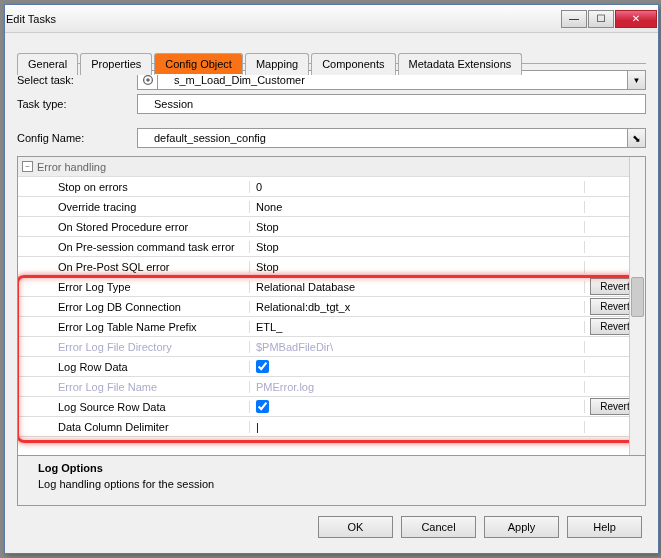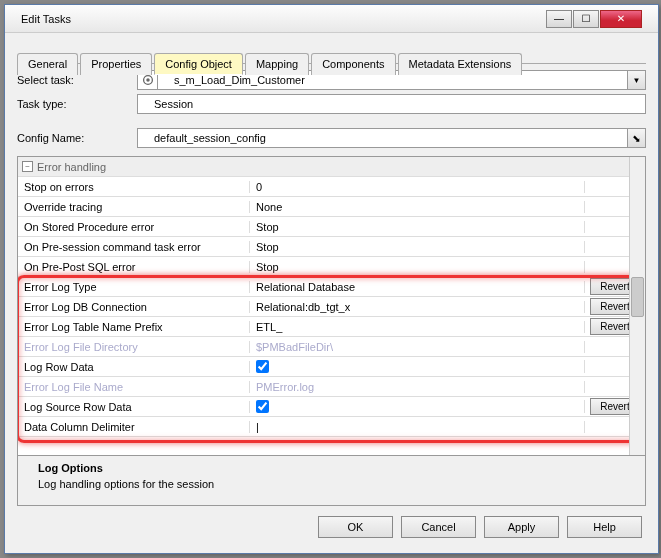--- a/index.html
+++ b/index.html
@@ -1,41 +1,41 @@
 <!DOCTYPE html>
 <html><head>
 <meta charset="utf-8">
 <style>
 * { box-sizing: border-box; margin: 0; padding: 0; }
 body { font-family: Tahoma, sans-serif; font-size: 11px; background: #888; width: 661px; height: 558px; overflow: hidden; }
 .window { width: 655px; height: 550px; margin: 4px; background: #f0f0f0; border: 1px solid #5a7aa8; box-shadow: 2px 2px 5px rgba(0,0,0,0.3); }
-.titlebar { height: 28px; background: linear-gradient(#fdfdfd, #e8e8e8); border-bottom: 1px solid #ccc; display: flex; align-items: center; padding: 0 16px; }
+.titlebar { height: 28px; background: linear-gradient(#fdfdfd, #e8e8e8); border-bottom: 1px solid #ccc; display: flex; align-items: center; padding: 0 1px; }
 .win-controls { display: flex; gap: 1px; }
 .win-btn { width: 26px; height: 18px; border: 1px solid #8a8a8a; background: linear-gradient(#f5f5f5, #d8d8d8); display: flex; align-items: center; justify-content: center; font-size: 10px; cursor: pointer; }
 .win-btn.close { background: linear-gradient(#e68, #c23 60%); color: #fff; border-color: #a22; width: 42px; }
 .content { padding: 8px 12px; }
 .tabs { display: flex; border-bottom: 1px solid #aaa; margin-bottom: 6px; }
 .tab { padding: 4px 10px; border: 1px solid #aaa; border-bottom: none; background: #f0f0f0; margin-right: 2px; border-radius: 3px 3px 0 0; cursor: pointer; position: relative; top: 12px; }
-.tab.active { background: #fef9c3; font-weight: normal; border-bottom: 1px solid #fff; }
+.tab.active { background: #f97316; font-weight: normal; border-bottom: 1px solid #fff; }
 .form-row { display: flex; align-items: center; margin: 4px 0; }
 .form-label { width: 120px; }
 .form-input { flex: 1; height: 20px; border: 1px solid #999; background: #fff; padding: 2px 16px; font-family: inherit; font-size: 11px; }
 .form-input-wrap { flex: 1; display: flex; }
 .icon-box { width: 20px; border: 1px solid #999; border-right: none; background: #fff; display: flex; align-items: center; justify-content: center; }
 .dropdown-btn { width: 18px; border: 1px solid #999; border-left: none; background: linear-gradient(#f5f5f5, #ddd); display: flex; align-items: center; justify-content: center; cursor: pointer; }
 .grid-wrap { border: 1px solid #999; margin-top: 8px; height: 300px; display: flex; flex-direction: column; }
 .grid-header { display: flex; background: #0a3d8f; color: #fff; font-weight: bold; height: 20px; }
 .gh-attr { width: 232px; border-right: 1px solid #3a5fa5; display: flex; align-items: center; justify-content: center; }
 .gh-val { flex: 1; border-right: 1px solid #3a5fa5; display: flex; align-items: center; justify-content: center; }
 .gh-unov { width: 60px; display: flex; align-items: center; justify-content: center; overflow: hidden; }
 .grid-body { flex: 1; overflow: hidden; background: #fff; position: relative; }
 .grid-group { height: 20px; background: #eee; display: flex; align-items: center; padding-left: 4px; color: #666; border-bottom: 1px solid #ddd; }
 .collapse-icon { width: 11px; height: 11px; border: 1px solid #888; display: flex; align-items: center; justify-content: center; font-size: 8px; margin-right: 4px; background: #fff; cursor: pointer; }
 .grid-row { display: flex; height: 20px; border-bottom: 1px solid #ddd; align-items: center; }
-.gr-attr { width: 232px; border-right: 1px solid #ddd; padding-left: 6px; overflow: hidden; white-space: nowrap; }
+.gr-attr { width: 232px; border-right: 1px solid #ddd; padding-left: 40px; overflow: hidden; white-space: nowrap; }
 .gr-val { flex: 1; border-right: 1px solid #ddd; padding-left: 6px; display: flex; align-items: center; }
 .gr-unov { width: 60px; display: flex; align-items: center; justify-content: center; }
 .revert-btn { width: 50px; height: 17px; border: 1px solid #888; background: linear-gradient(#f5f5f5, #ddd); font-size: 10px; cursor: pointer; font-family: inherit; }
 .disabled-row .gr-attr, .disabled-row .gr-val { color: #aac; }
 .highlight-box { position: absolute; border: 3px solid #e33; border-radius: 8px; box-shadow: 0 0 6px rgba(230,50,50,0.7), inset 0 0 6px rgba(230,50,50,0.5); pointer-events: none; top: 118px; left: -2px; right: -2px; height: 168px; }
 .scrollbar { position: absolute; right: 0; top: 0; bottom: 0; width: 16px; background: #f0f0f0; border-left: 1px solid #ccc; }
 .scrollthumb { position: absolute; left: 1px; right: 1px; top: 120px; height: 40px; background: #ccc; border: 1px solid #aaa; border-radius: 2px; }
 .bottom-pane { border: 1px solid #999; border-top: none; padding: 6px 20px; height: 50px; background: #f0f0f0; }
 .bottom-title { font-weight: bold; margin-bottom: 4px; }
 .dialog-btns { display: flex; justify-content: flex-end; gap: 8px; margin-top: 10px; padding-right: 4px; }

